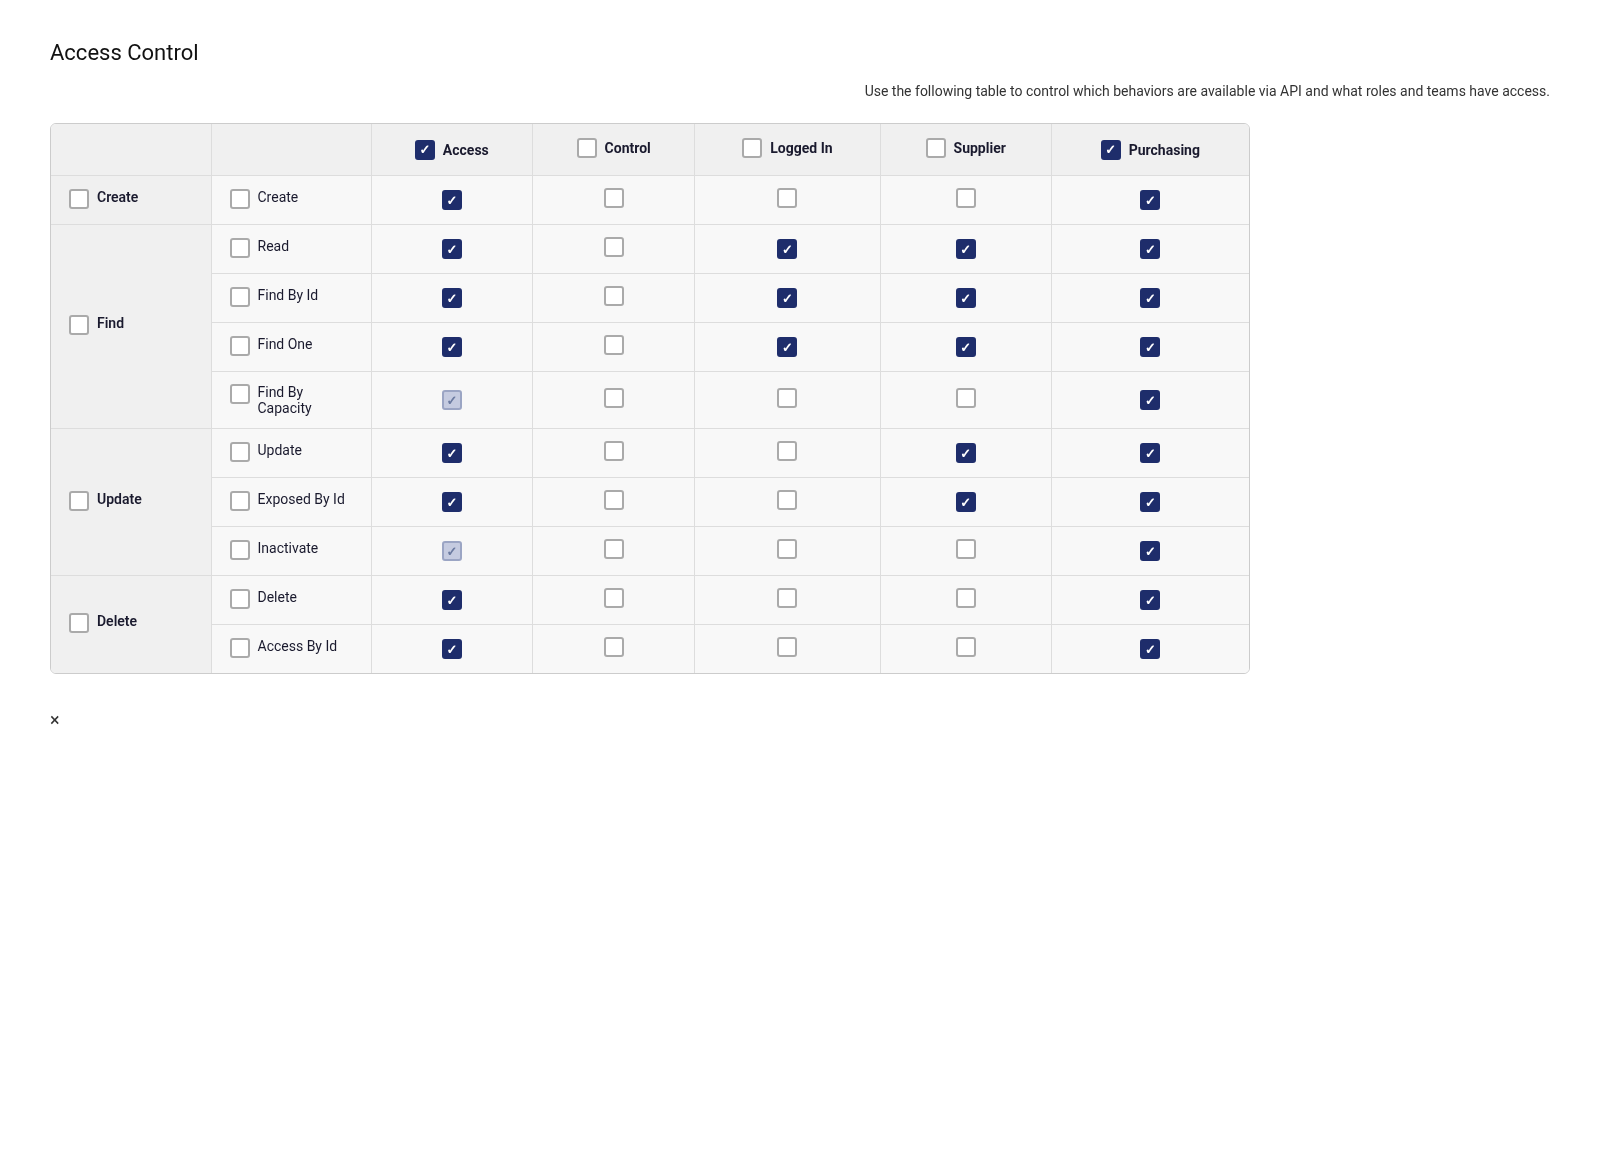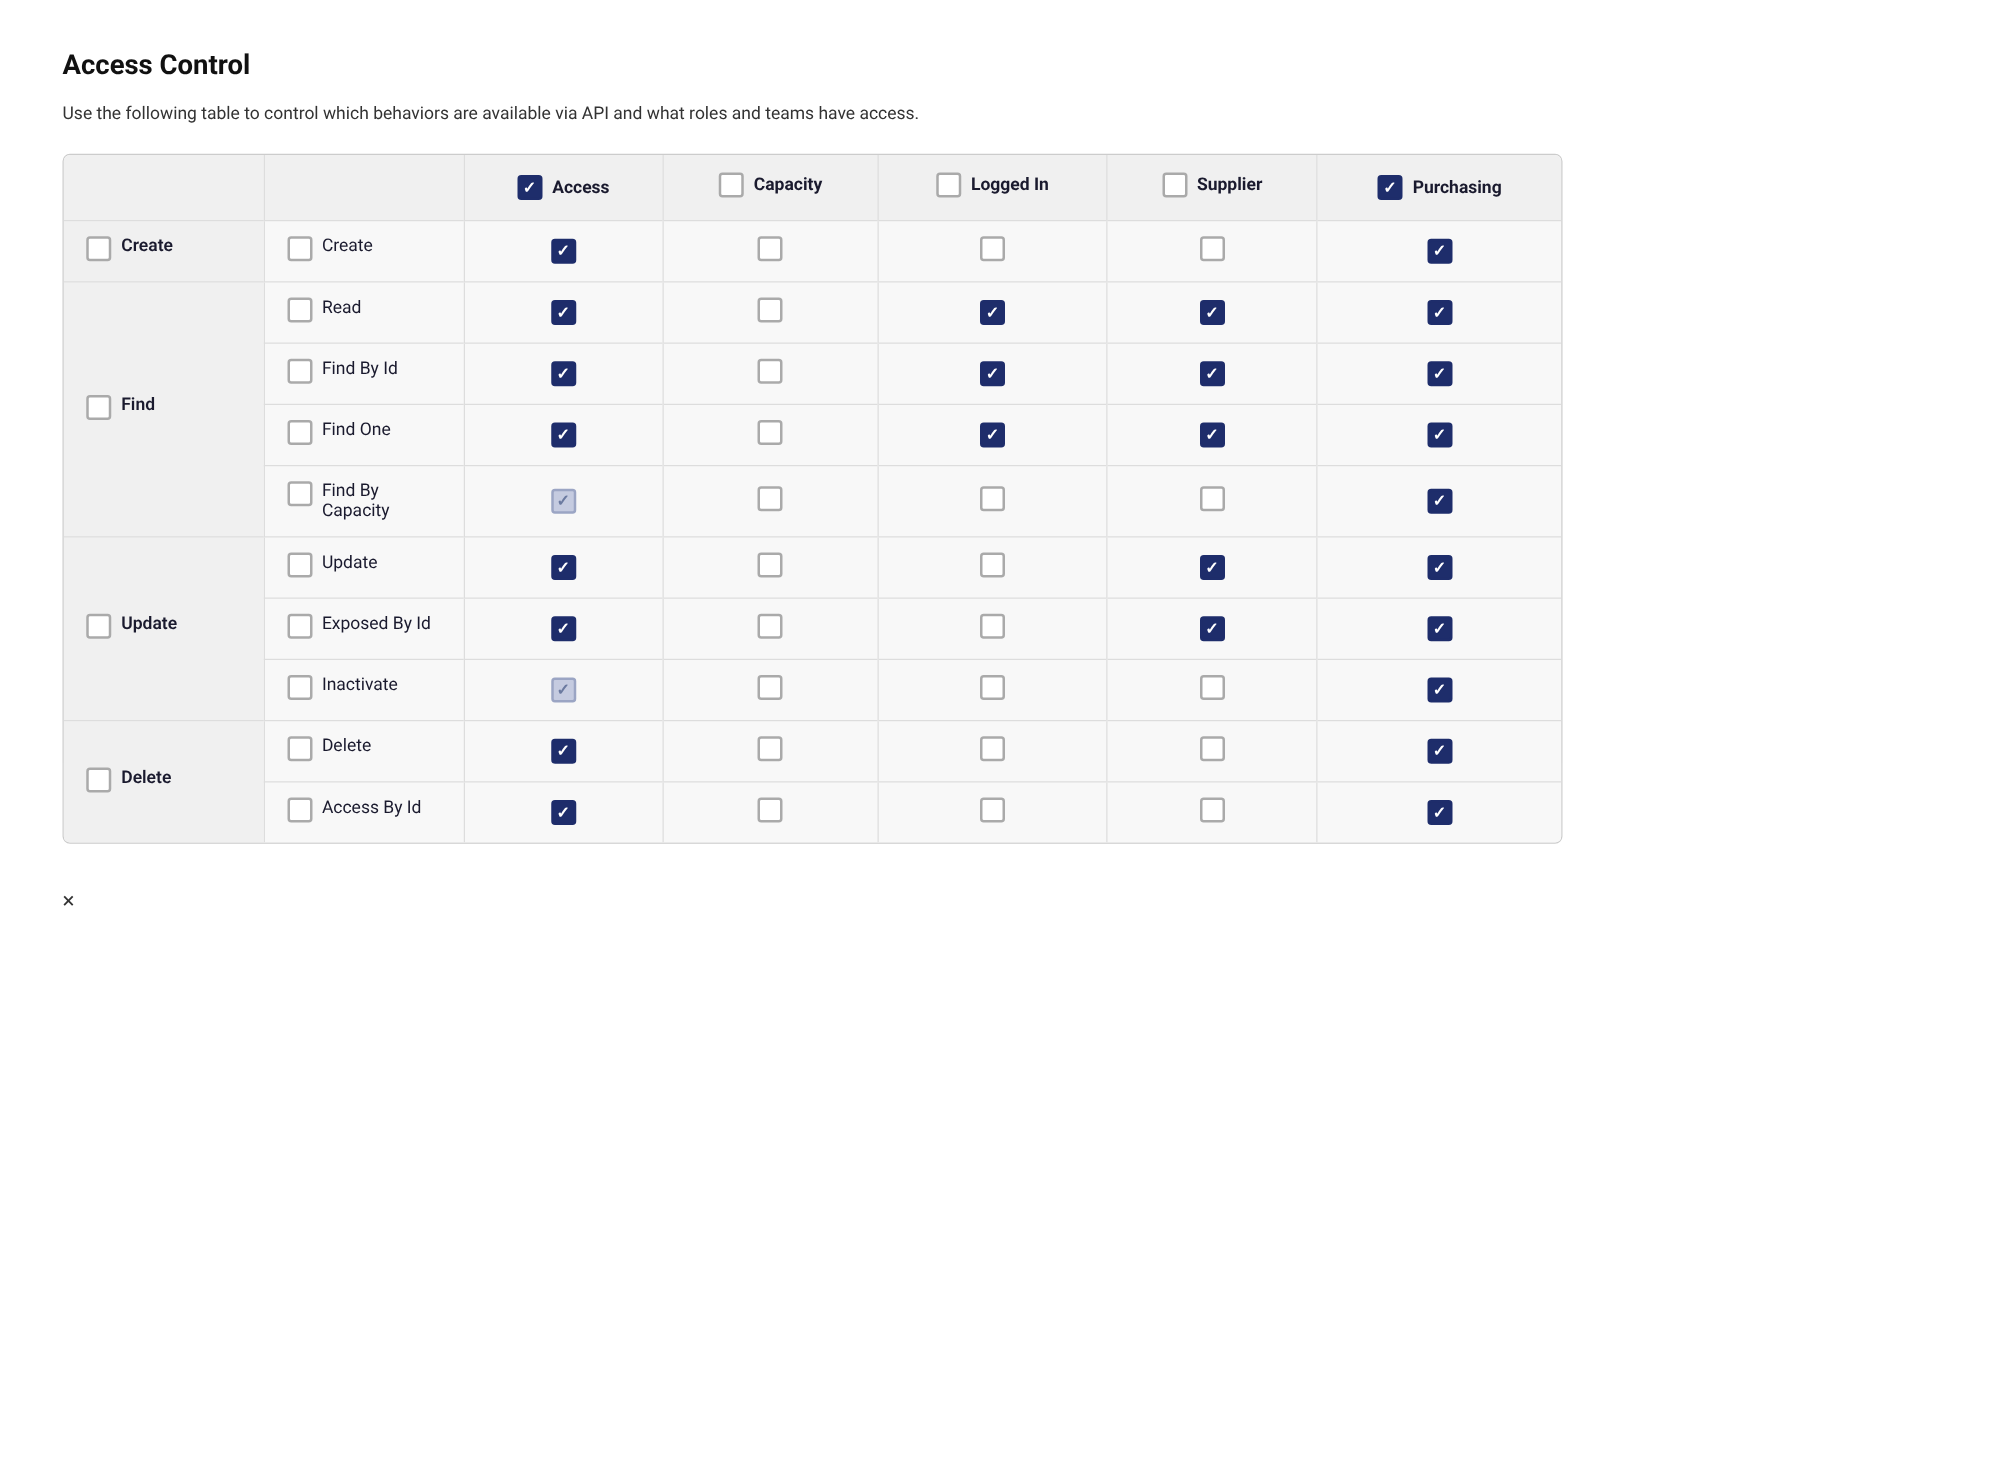--- a/index.html
+++ b/index.html
@@ -5,28 +5,29 @@
     * { box-sizing: border-box; margin: 0; padding: 0; }
     body {
       font-family: -apple-system, BlinkMacSystemFont, 'Segoe UI', Roboto, sans-serif;
       background: #fff;
       color: #1a1a2e;
       padding: 40px 50px;
       font-size: 15px;
     }
     h1 {
       font-size: 22px;
-      font-weight: 700;
+      font-weight: 400;
       margin-bottom: 18px;
       color: #111;
     }
     .description {
       font-size: 14px;
       color: #333;
       margin-bottom: 24px;
+      text-align: right;
     }
     .table-wrapper {
       border: 1px solid #ccc;
       border-radius: 6px;
       overflow: hidden;
       width: 100%;
       max-width: 1200px;
     }
     table {
       width: 100%;
@@ -143,21 +144,21 @@
           <span class="header-cb">
             <span class="cb-box checked">
               <span class="checkmark">✓</span>
             </span>
             <span>Access</span>
           </span>
         </th>
         <th>
           <span class="header-cb">
             <span class="cb-box"></span>
-            <span>Capacity</span>
+            <span>Control</span>
           </span>
         </th>
         <th>
           <span class="header-cb">
             <span class="cb-box"></span>
             <span>Logged In</span>
           </span>
         </th>
         <th>
           <span class="header-cb">

